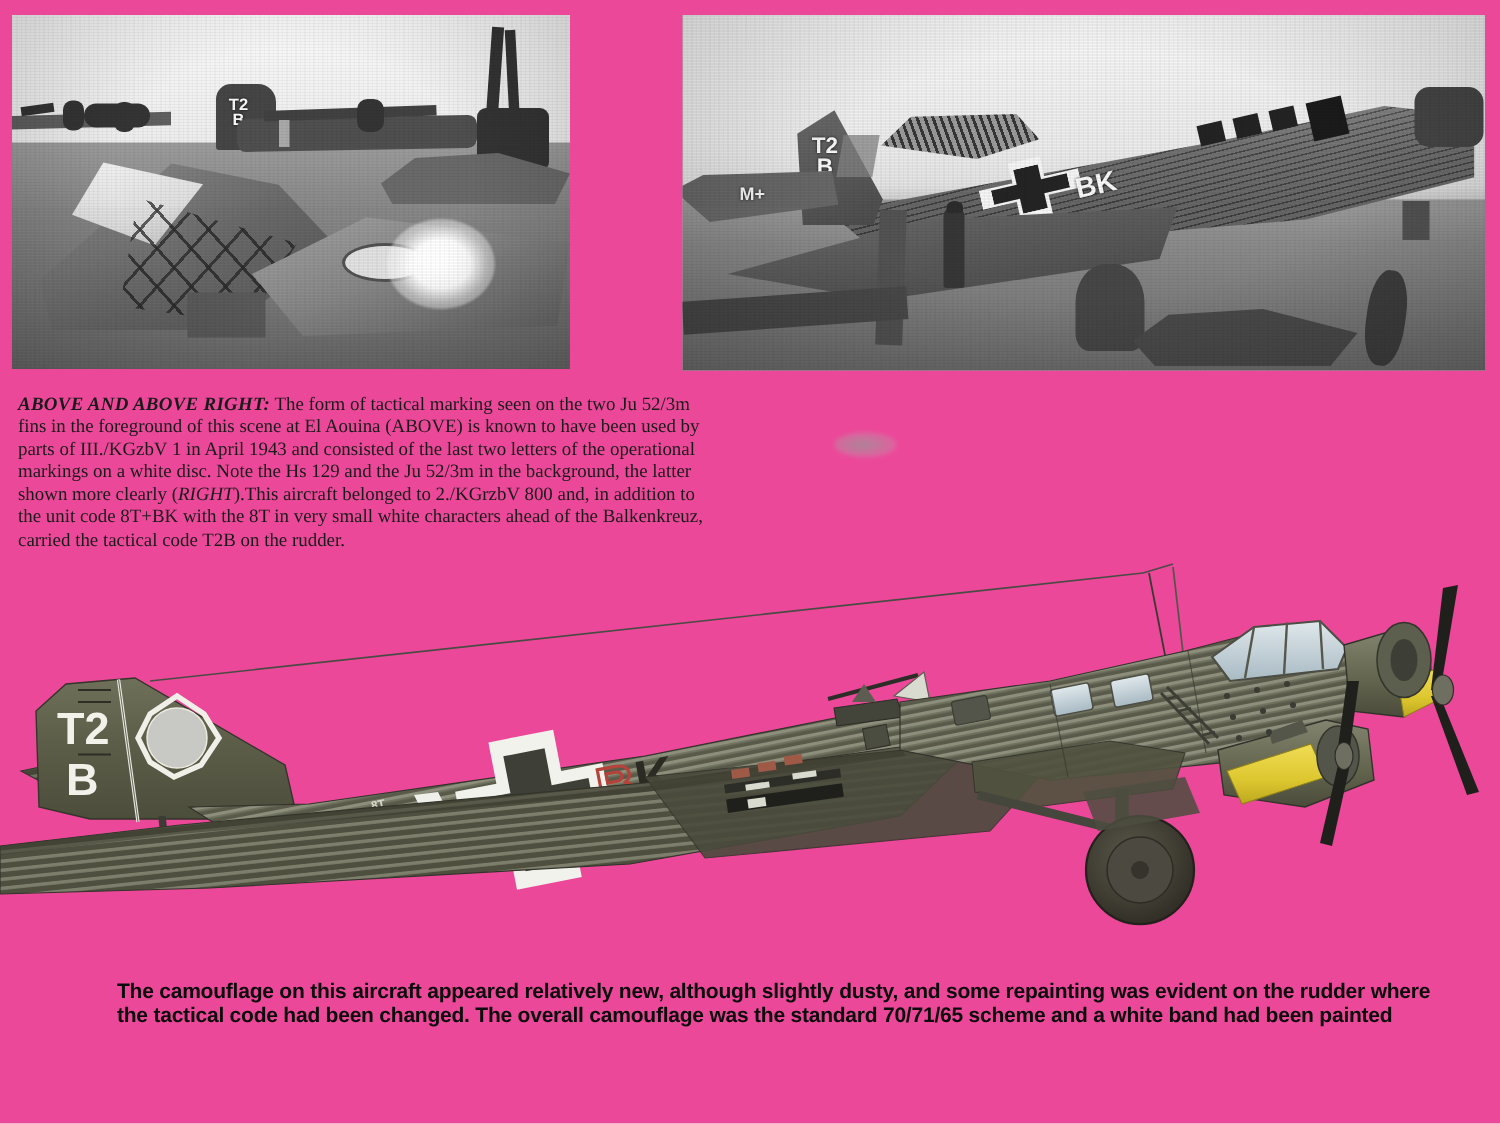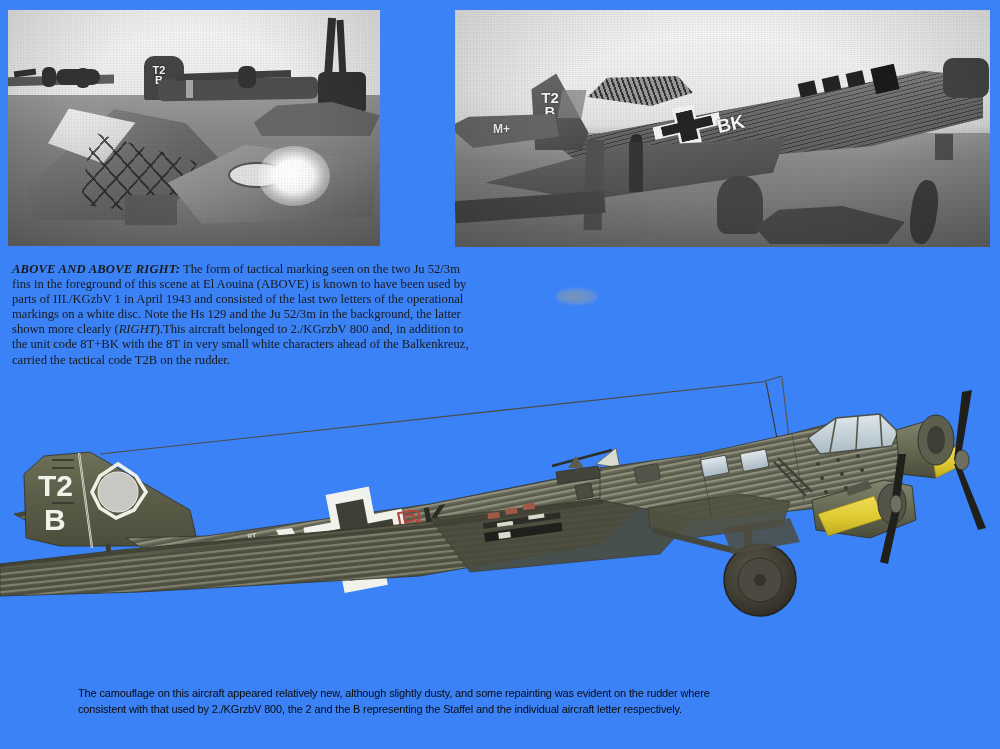--- a/index.html
+++ b/index.html
@@ -11,21 +11,21 @@
     width: 1000px;
     height: 749px;
     position: relative;
     overflow: hidden;
     font-family: "Liberation Serif", serif;
     color: #111;
   }
   .page {
     position: absolute;
     inset: 0;
-    background: #3b82f6;
+    background: #ec4899;
   }
 
   
   .photo {
     position: absolute;
     overflow: hidden;
     background: #8d8d8a;
     filter: grayscale(100%) contrast(108%);
   }
   #photo-left  { left: 8px;   top: 10px;  width: 372px; height: 236px; }
@@ -107,25 +107,24 @@
     font-family:"Liberation Sans", sans-serif;
     color:#0b0b0b;
   }
   #caption-bottom .title {
     font-weight:700;
     font-size:14.2px;
     letter-spacing:-0.1px;
     margin-bottom:4px;
   }
   #caption-bottom .body {
-    font-weight:400;
-    font-size:11px;
+    font-weight:700;
+    font-size:14px;
     line-height:16.3px;
     letter-spacing:-0.15px;
-    margin-top:33px;
   }
 </style>
 </head>
 <body>
 
 <div class="page">
 
   <div class="photo" id="photo-left">
     <div class="ph-sky"></div>
     <div class="ph-ground" style="height:64%;"></div>
@@ -426,17 +425,17 @@
           <circle cx="846" cy="120" r="2"></circle>
       </g>
       <path d="M 700,88 L 712,150" stroke="#3a3b33" stroke-width="0.8" opacity="0.7"></path>
       <path d="M 792,66 L 804,134" stroke="#3a3b33" stroke-width="0.8" opacity="0.7"></path>
     </svg>
   </div>
 
   <div id="caption-bottom">
     <div class="body">
       <div>The camouflage on this aircraft appeared relatively new, although slightly dusty, and some repainting was evident on the rudder where</div>
-      <div>consistent with that used by 2./KGrzbV 800, the 2 and the B representing the Staffel and the individual aircraft letter respectively.</div>
+      <div>the tactical code had been changed. The overall camouflage was the standard 70/71/65 scheme and a white band had been painted</div>
     </div>
   </div>
 
 </div>
 
 </body></html>

